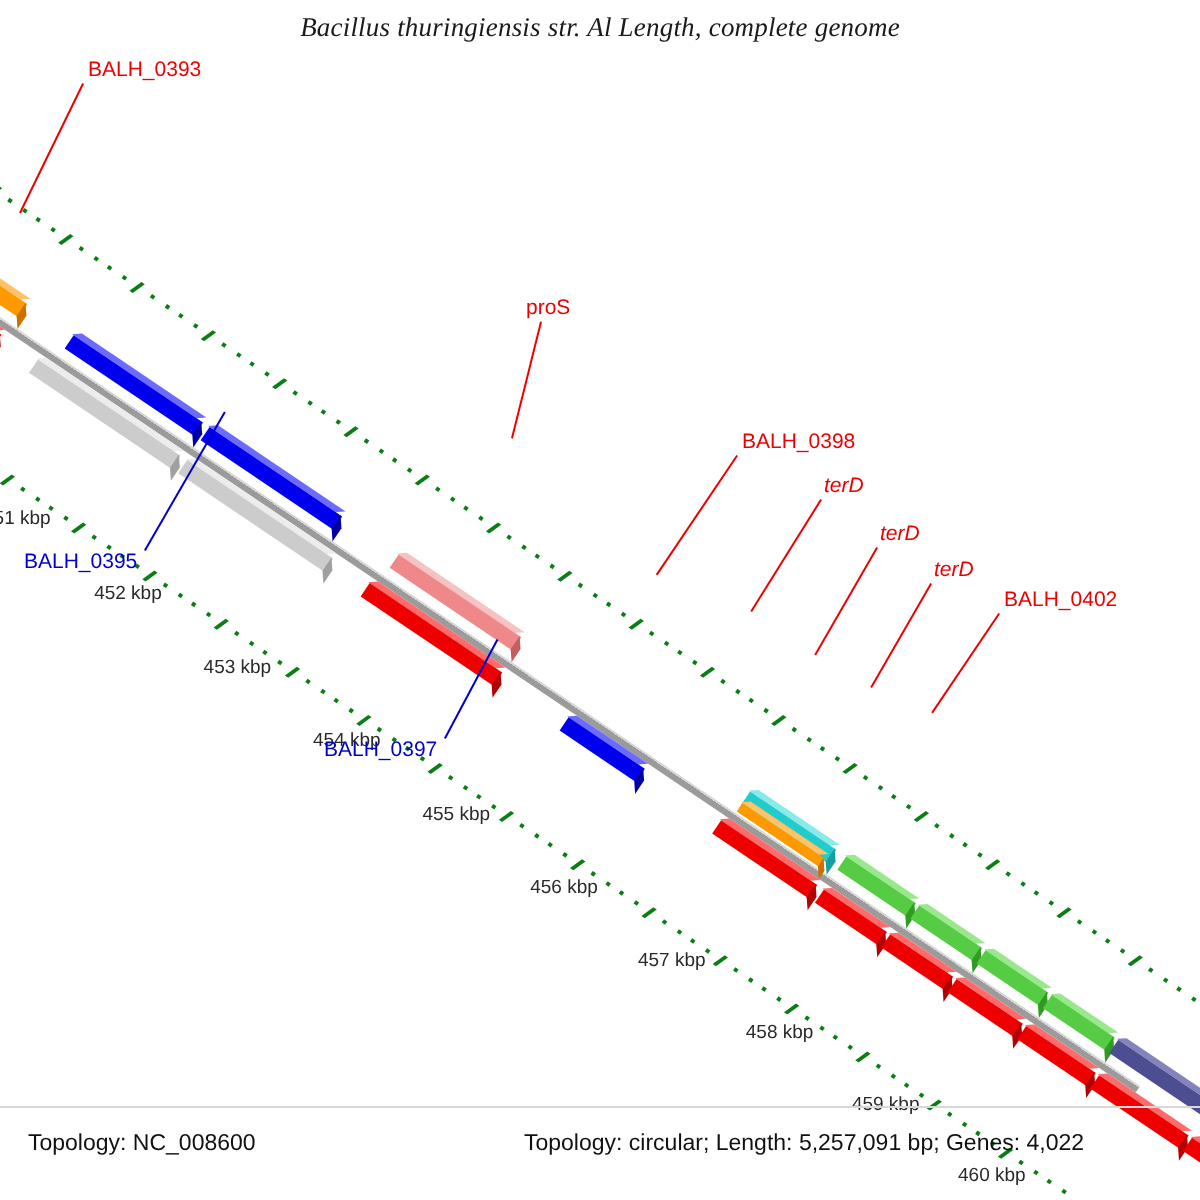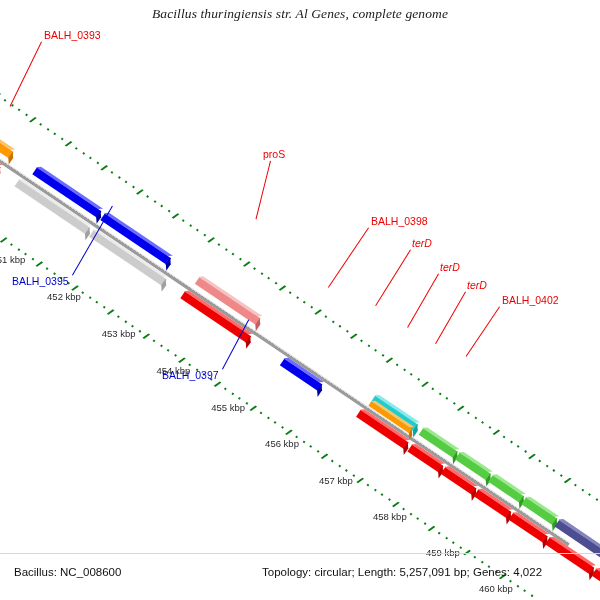--- a/index.html
+++ b/index.html
@@ -75,21 +75,21 @@
   .lbl{position:absolute;font-size:10.5px;white-space:nowrap;}
   .lbl.red{color:#ee0000;}
   .lbl.blue{color:#0000cc;}
   .lbl.ital{font-style:italic;}
 </style>
 </head>
 <body>
 
 <div id="stage">
 
-  <div id="title">Bacillus thuringiensis str. Al Genes, complete genome</div>
+  <div id="title">Bacillus thuringiensis str. Al Length, complete genome</div>
 
   <div class="track" id="track">
     <div class="backbone"></div>
     <div class="ruler ruler-top" id="ruler-top">
         <div class="tk major" style="left: 34.4px;"></div>
         <div class="tk minor" style="left: 43px;"></div>
         <div class="tk minor" style="left: 51.6px;"></div>
         <div class="tk minor" style="left: 60.2px;"></div>
         <div class="tk minor" style="left: 68.8px;"></div>
         <div class="tk major" style="left: 77.4px;"></div>
@@ -395,16 +395,16 @@
       <div class="leader" style="left: 500px; top: 307px; width: 60px; border-top-color: rgb(238, 0, 0); transform: rotate(124deg);"></div>
       <div class="lbl red" style="left: 502px; top: 294px;">BALH_0402</div>
       <div class="leader" style="left: 72px; top: 275px; width: 80px; border-top-color: rgb(0, 0, 204); transform: rotate(-60deg);"></div>
       <div class="lbl blue" style="left: 12px; top: 275px;">BALH_0395</div>
       <div class="leader" style="left: 222px; top: 369px; width: 56px; border-top-color: rgb(0, 0, 204); transform: rotate(-62deg);"></div>
       <div class="lbl blue" style="left: 162px; top: 369px;">BALH_0397</div>
     </div>
 
   <div id="footer-sep"></div>
   <div id="footer">
-    <span id="accession">Bacillus: NC_008600</span>
+    <span id="accession">Topology: NC_008600</span>
     <span id="topology">Topology: circular; Length: 5,257,091 bp; Genes: 4,022</span>
   </div>
 </div>
 
 </body></html>

